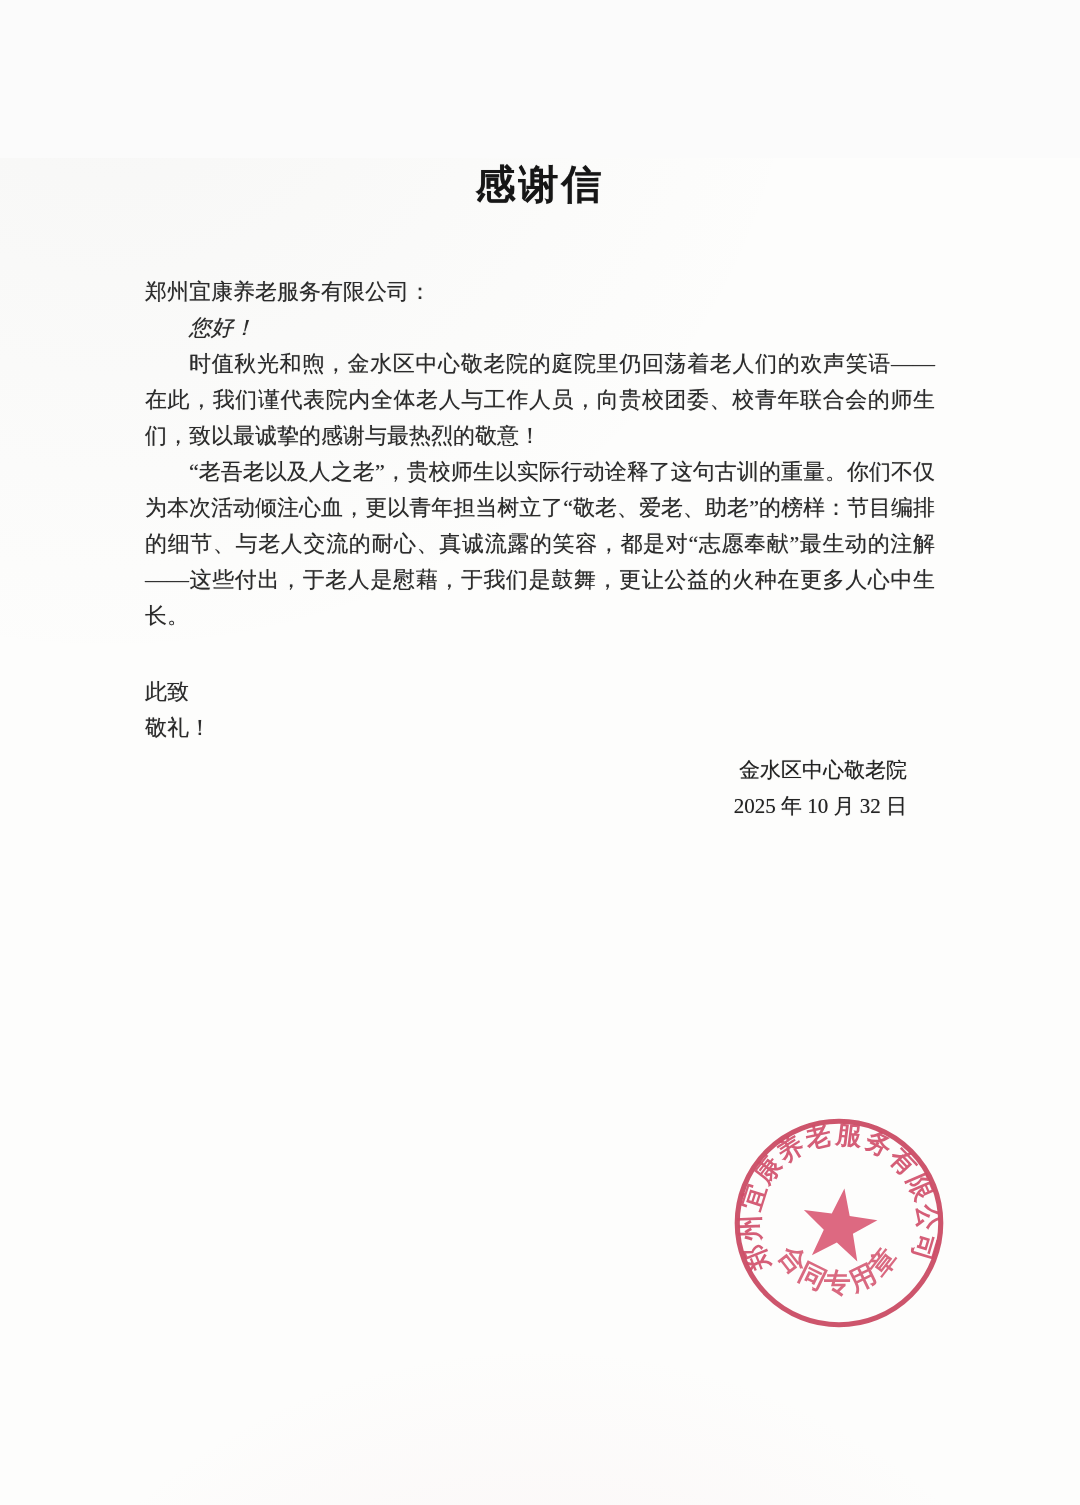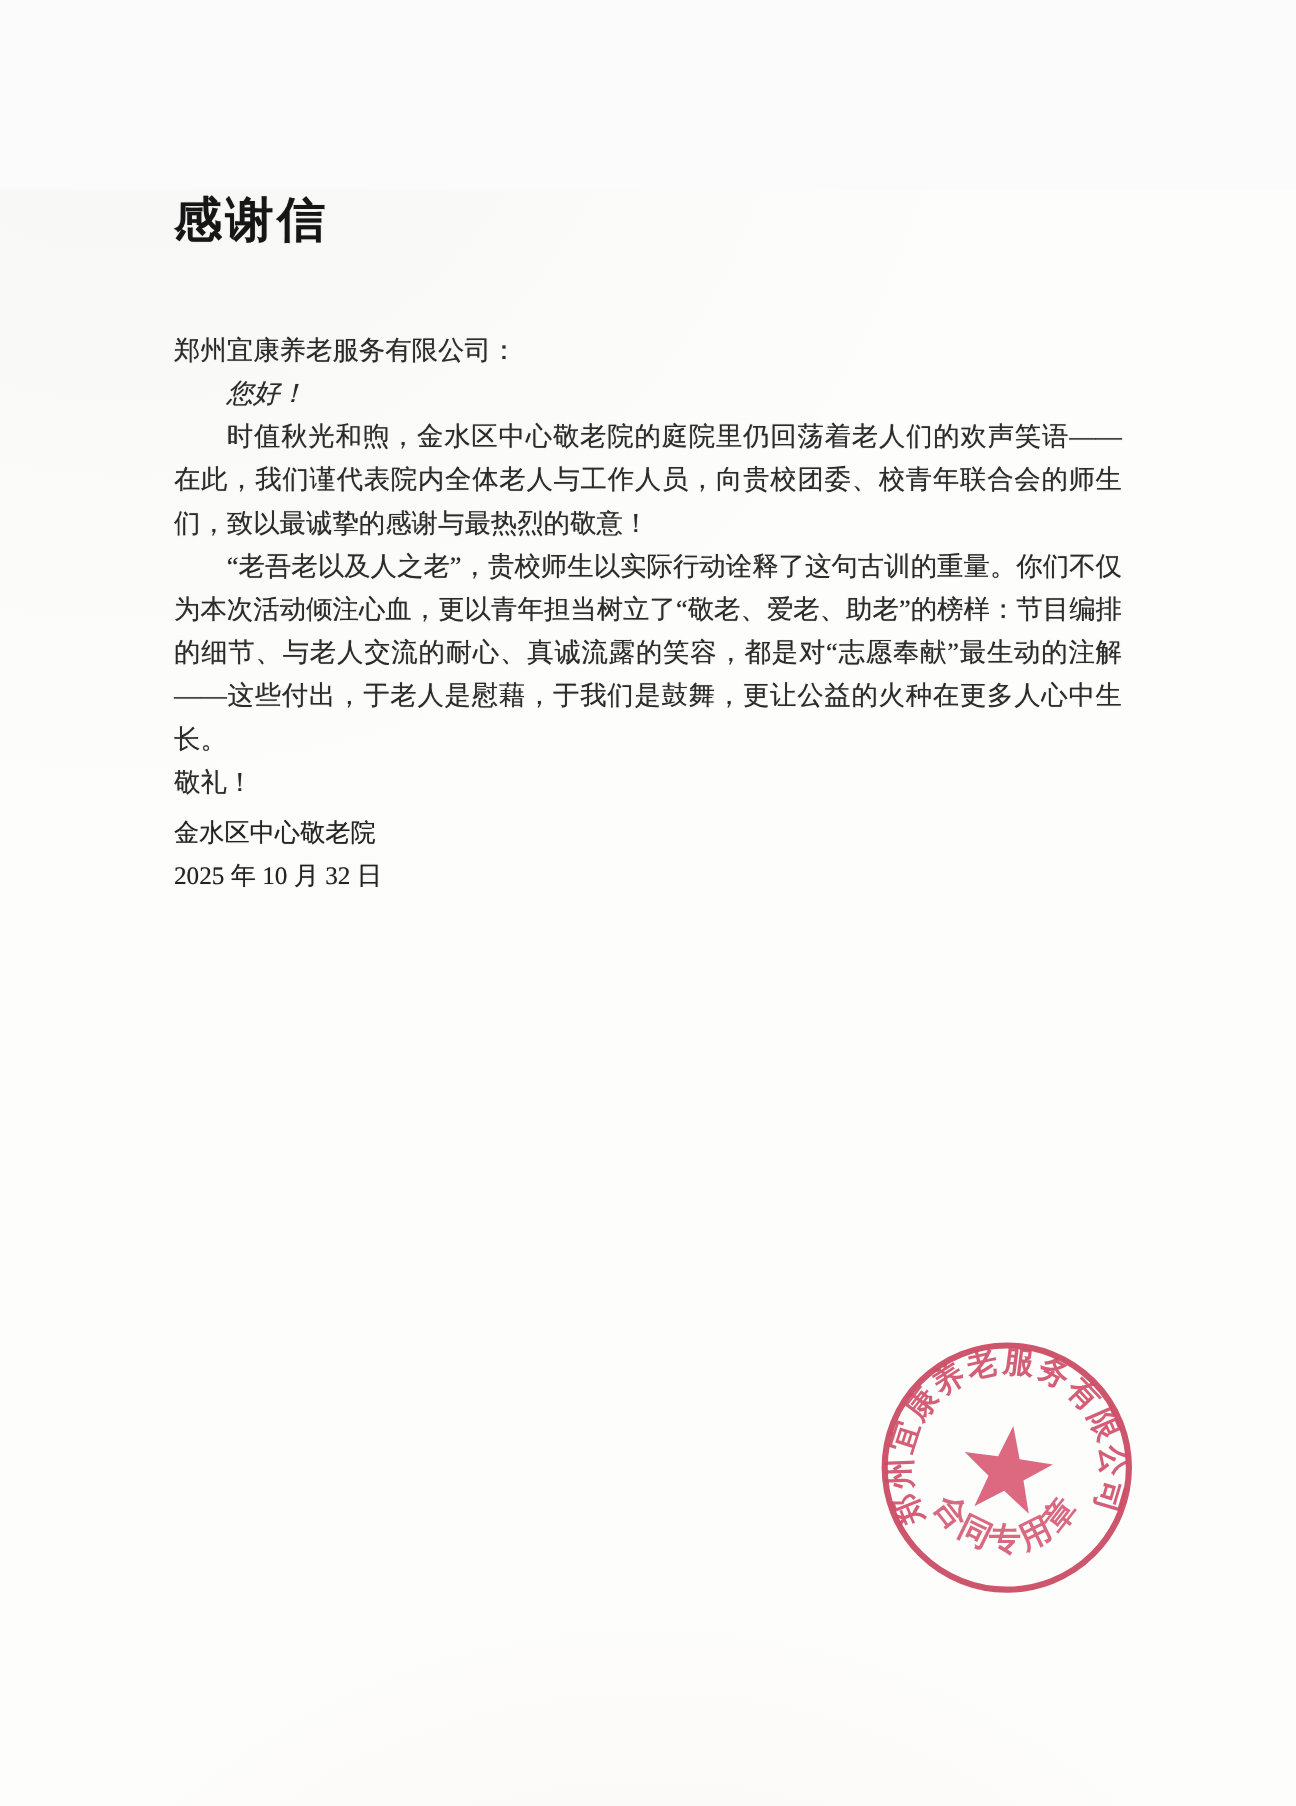--- a/index.html
+++ b/index.html
@@ -23,32 +23,34 @@
     margin:0 145px 0 145px;
     width:790px;
     color:#2b2b2b;
     font-size:22px;
     line-height:36px;
     text-shadow:0 0 0.7px rgba(40,40,40,0.55);
   }
   .title{
     margin:158px 0 0 0;
     line-height:52px;
+    text-align:center;
     font-size:40px;
     font-weight:700;
     color:#161616;
     letter-spacing:3px;
     font-family:"Liberation Sans","DejaVu Sans",sans-serif;
   }
   .salutation{margin-top:64px;}
   .greeting{text-indent:2em;font-style:italic;}
   .letter p{margin:0;text-indent:2em;text-align:justify;}
   .closing-cizhi{margin-top:40px;}
   .sign-block{
     margin-top:6px;
+    text-align:right;
     padding-right:28px;
     font-size:21px;
     color:#232323;
   }
   
   .stamp{
     position:absolute;z-index:1;
     left:728px;top:954px;
     width:222px;height:222px;
     filter:blur(0.6px);
@@ -82,20 +84,21 @@
   <div class="letter">
     <div class="title">感谢信</div>
 
     <div class="salutation">郑州宜康养老服务有限公司：</div>
 
     <div class="greeting">您好！</div>
 
     <p>时值秋光和煦，金水区中心敬老院的庭院里仍回荡着老人们的欢声笑语——在此，我们谨代表院内全体老人与工作人员，向贵校团委、校青年联合会的师生们，致以最诚挚的感谢与最热烈的敬意！</p>
     <p>“老吾老以及人之老”，贵校师生以实际行动诠释了这句古训的重量。你们不仅为本次活动倾注心血，更以青年担当树立了“敬老、爱老、助老”的榜样：节目编排的细节、与老人交流的耐心、真诚流露的笑容，都是对“志愿奉献”最生动的注解——这些付出，于老人是慰藉，于我们是鼓舞，更让公益的火种在更多人心中生长。</p>
 
+    <div class="closing-cizhi">此致</div>
     <div class="closing-jingli">敬礼！</div>
 
     <div class="sign-block">
       <div>金水区中心敬老院</div>
       <div>2025 年 10 月 32 日</div>
     </div>
   </div>
 
 </div>
 

